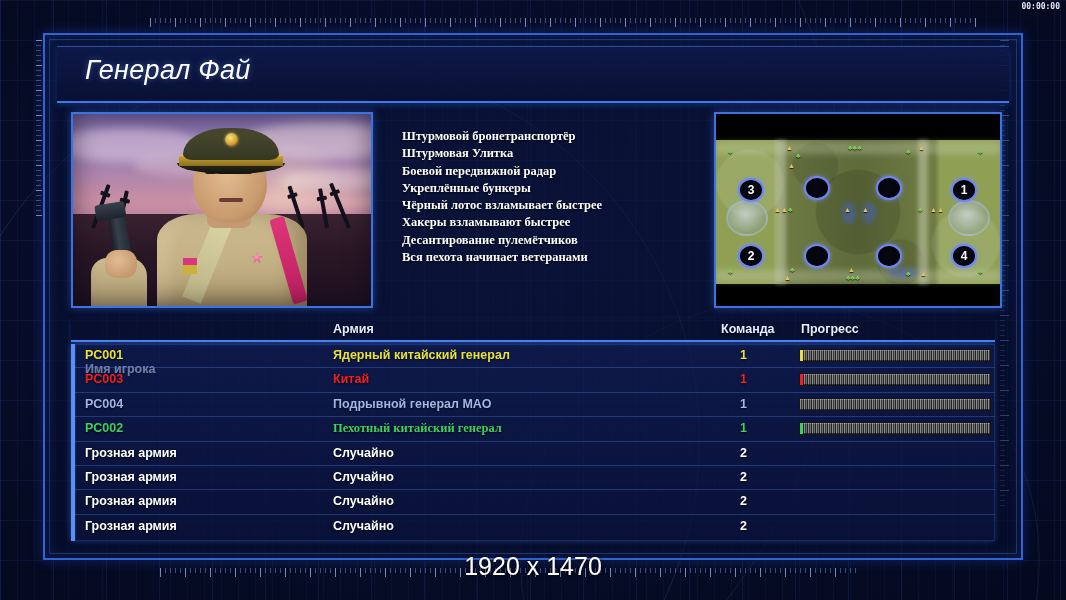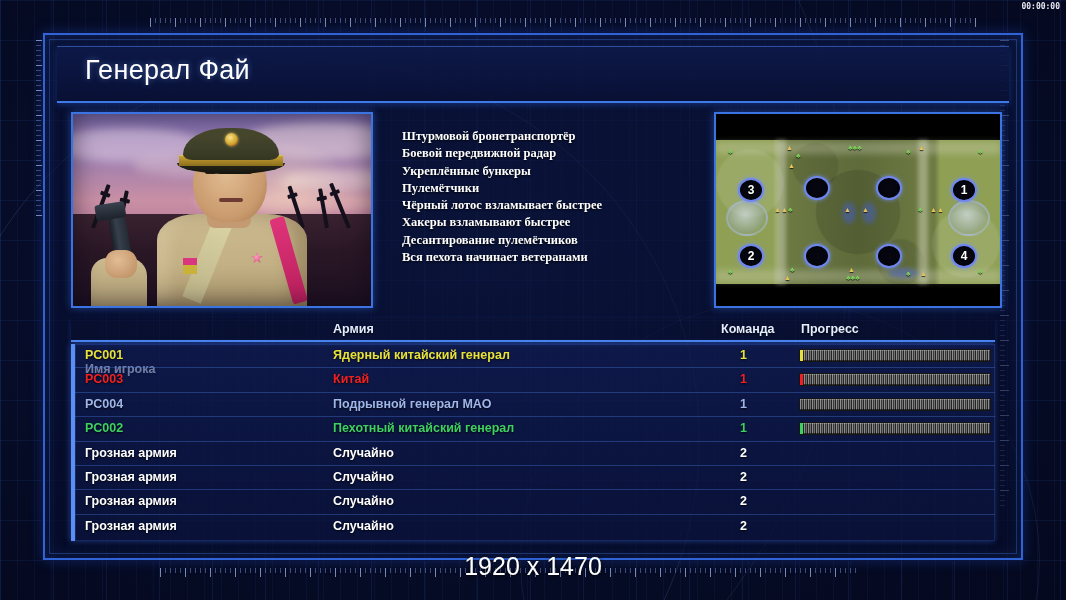--- a/index.html
+++ b/index.html
@@ -129,20 +129,21 @@
   }
   #titlebar::before {
     content: ""; position: absolute; left: 0; right: 0; top: 0; height: 1px;
     background: rgba(80,130,235,0.5);
   }
   #title-text {
     position: absolute; left: 28px; top: 9px;
     font-size: 27px; color: #ffffff; font-weight: 400;
     letter-spacing: .3px;
     text-shadow: 0 0 6px rgba(120,170,255,0.45);
+    font-style: italic;
   }
 
   
   #content {
     position: absolute; left: 14px; top: 72px; width: 952px; height: 440px;
   }
 
   
   #portrait-box {
     position: absolute; left: 14px; top: 7px; width: 302px; height: 196px;
@@ -452,23 +453,23 @@
         <div class="gen-mouth"></div>
         <div class="gen-cap-brim"></div>
         <div class="gen-cap-band"></div>
         <div class="gen-cap"></div>
         <div class="gen-cap-badge"></div>
         <div class="portrait-vignette"></div>
       </div>
 
       <div id="abilities">
         <div class="ab">Штурмовой бронетранспортёр</div>
+        <div class="ab">Штурмовая Улитка</div>
         <div class="ab">Боевой передвижной радар</div>
         <div class="ab">Укреплённые бункеры</div>
-        <div class="ab">Пулемётчики</div>
         <div class="ab">Чёрный лотос взламывает быстрее</div>
         <div class="ab">Хакеры взламывают быстрее</div>
         <div class="ab">Десантирование пулемётчиков</div>
         <div class="ab">Вся пехота начинает ветеранами</div>
       </div>
 
       <div id="minimap-box">
         <div id="minimap-inner">
           <div class="mm-noise"></div>
           <div class="mm-road-v" style="left:60px;"></div>
@@ -538,21 +539,21 @@
             </div>
           </div>
           <div class="row">
             <div class="cell c-name" style="color: rgb(159, 182, 232);">PC004</div>
             <div class="cell c-army" style="color: rgb(159, 182, 232);">Подрывной генерал МАО</div>
             <div class="cell c-team" style="color: rgb(159, 182, 232);">1</div>
             <div class="progress"></div>
           </div>
           <div class="row">
             <div class="cell c-name" style="color: rgb(62, 209, 96);">PC002</div>
-            <div class="cell c-army" style="color: rgb(62, 209, 96);">Пехотный китайский генерал</div>
+            <div class="cell c-army" style="color: rgb(62, 209, 96); font-family: Liberation Serif, serif;">Пехотный китайский генерал</div>
             <div class="cell c-team" style="color: rgb(62, 209, 96);">1</div>
             <div class="progress">
               <div class="marker" style="background: rgb(62, 209, 96);"></div>
             </div>
           </div>
           <div class="row">
             <div class="cell c-name" style="color: rgb(255, 255, 255);">Грозная армия</div>
             <div class="cell c-army" style="color: rgb(255, 255, 255);">Случайно</div>
             <div class="cell c-team" style="color: rgb(255, 255, 255);">2</div>
           </div>

